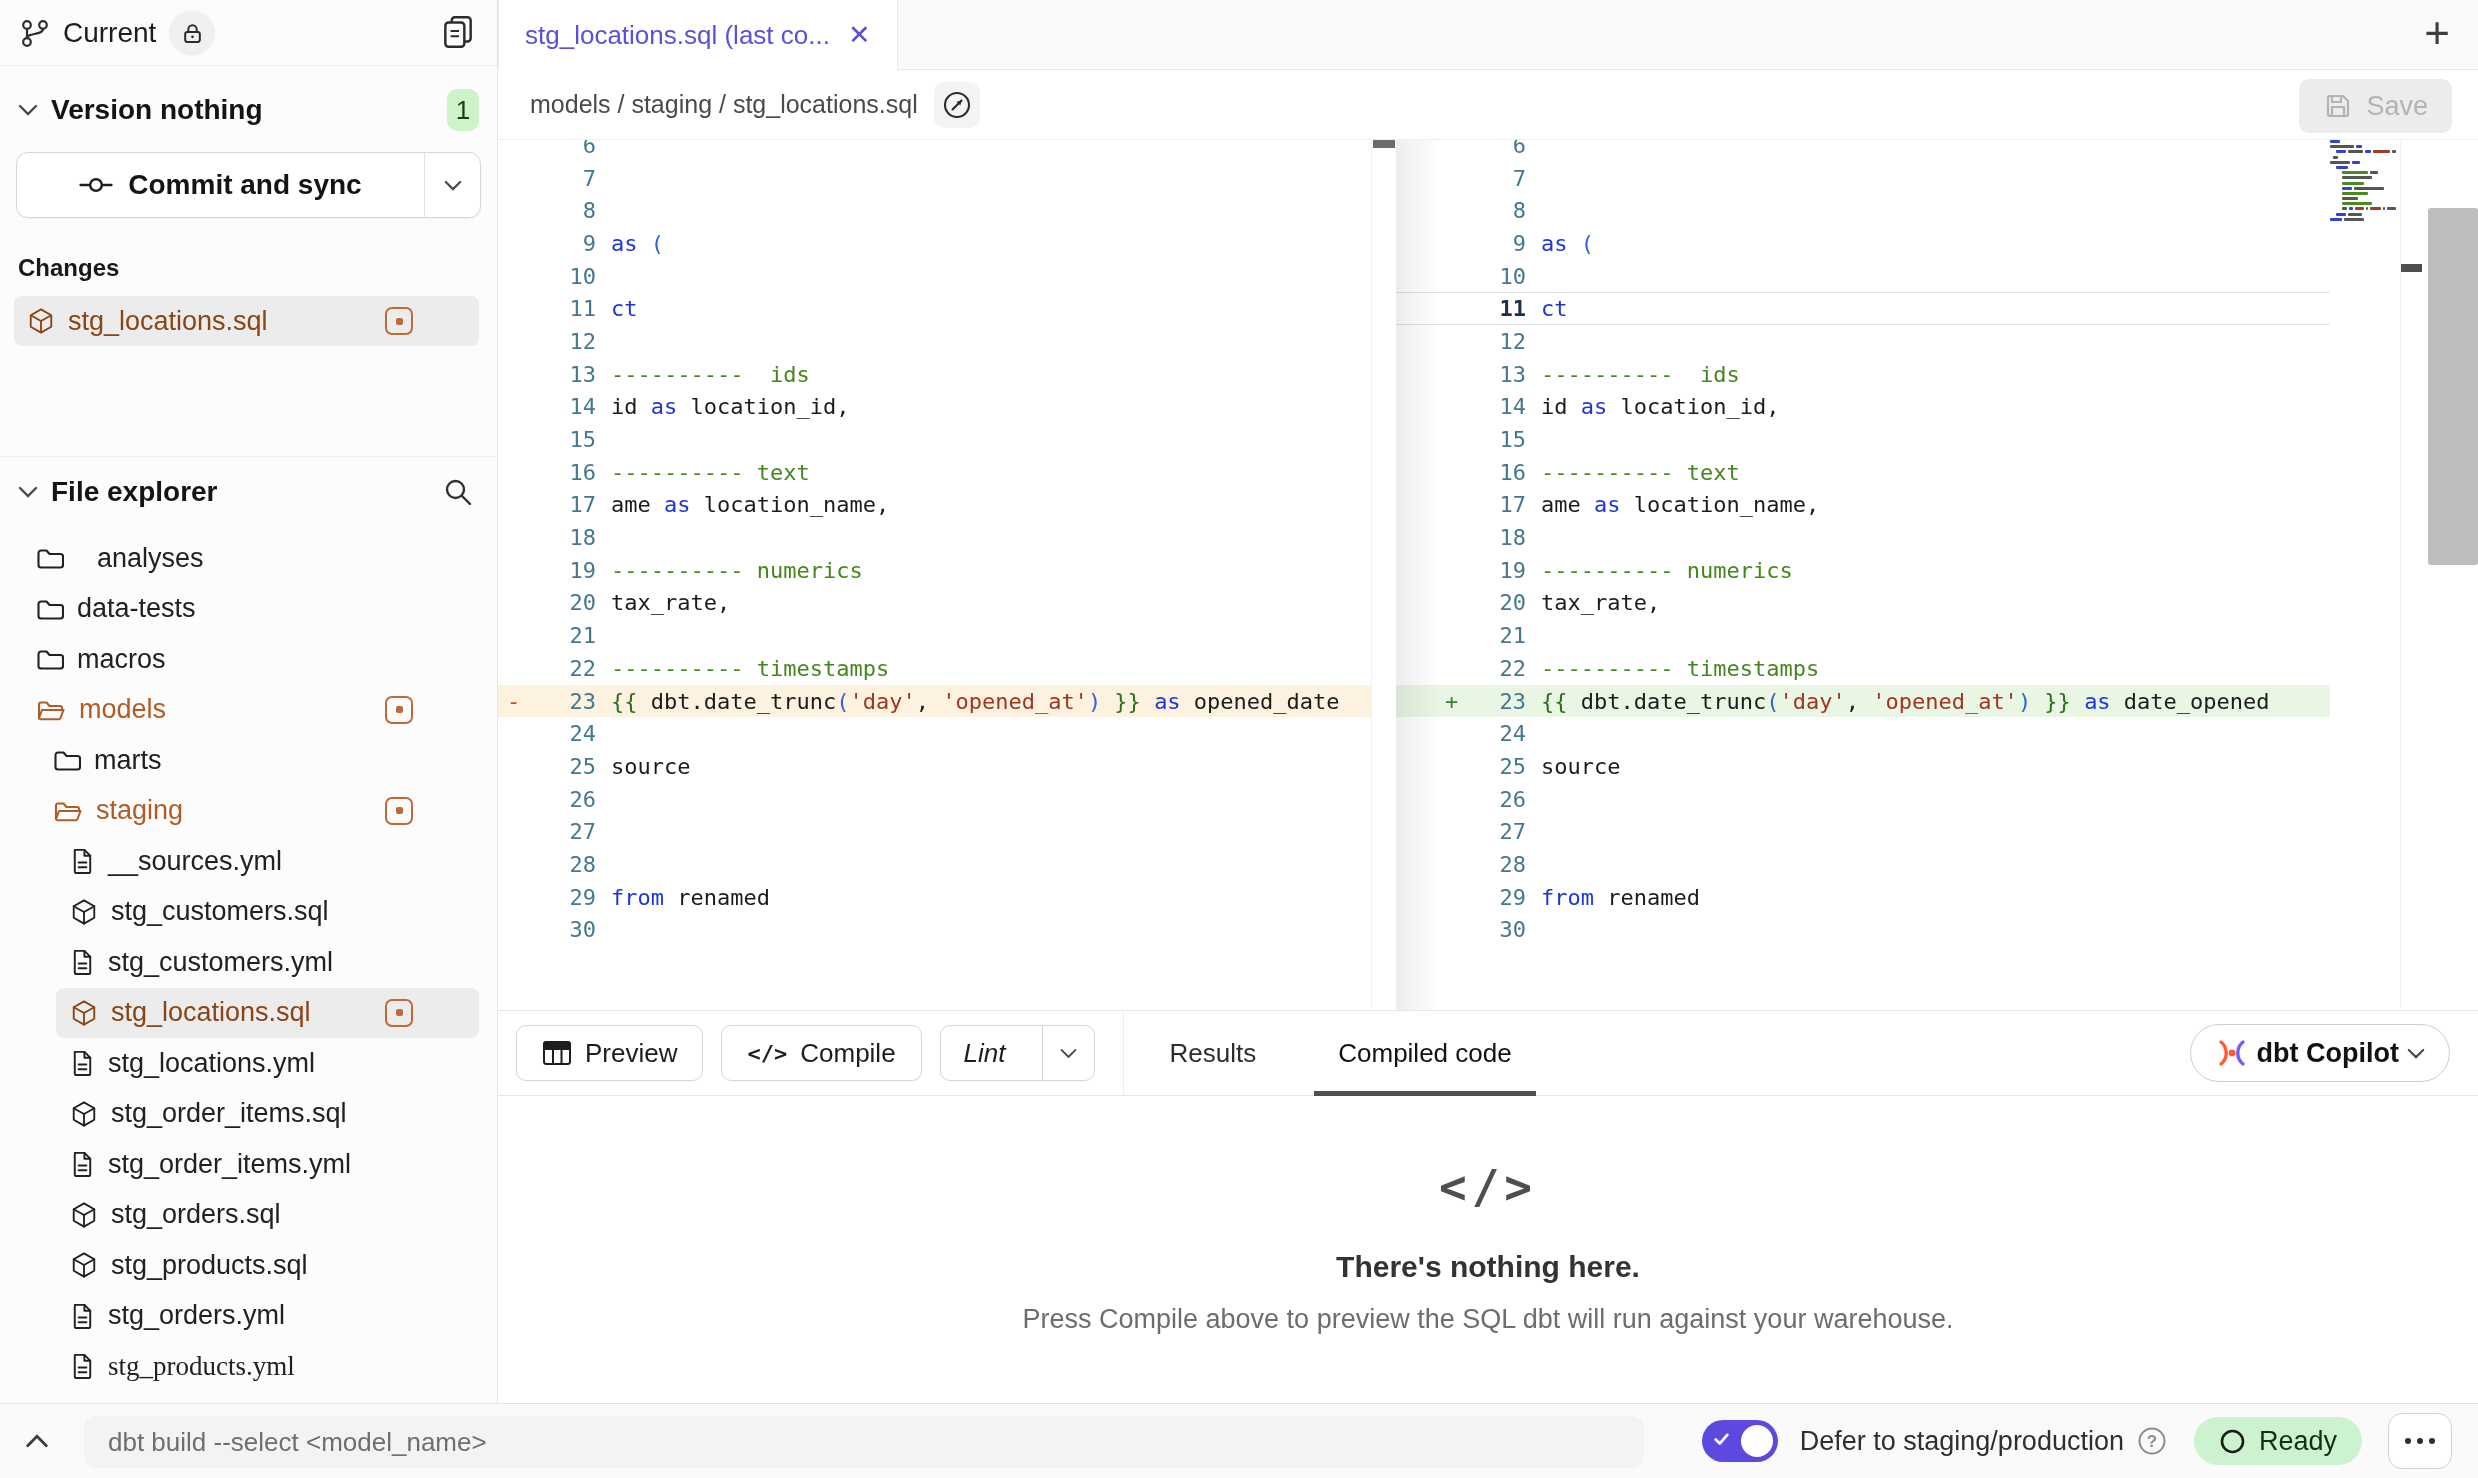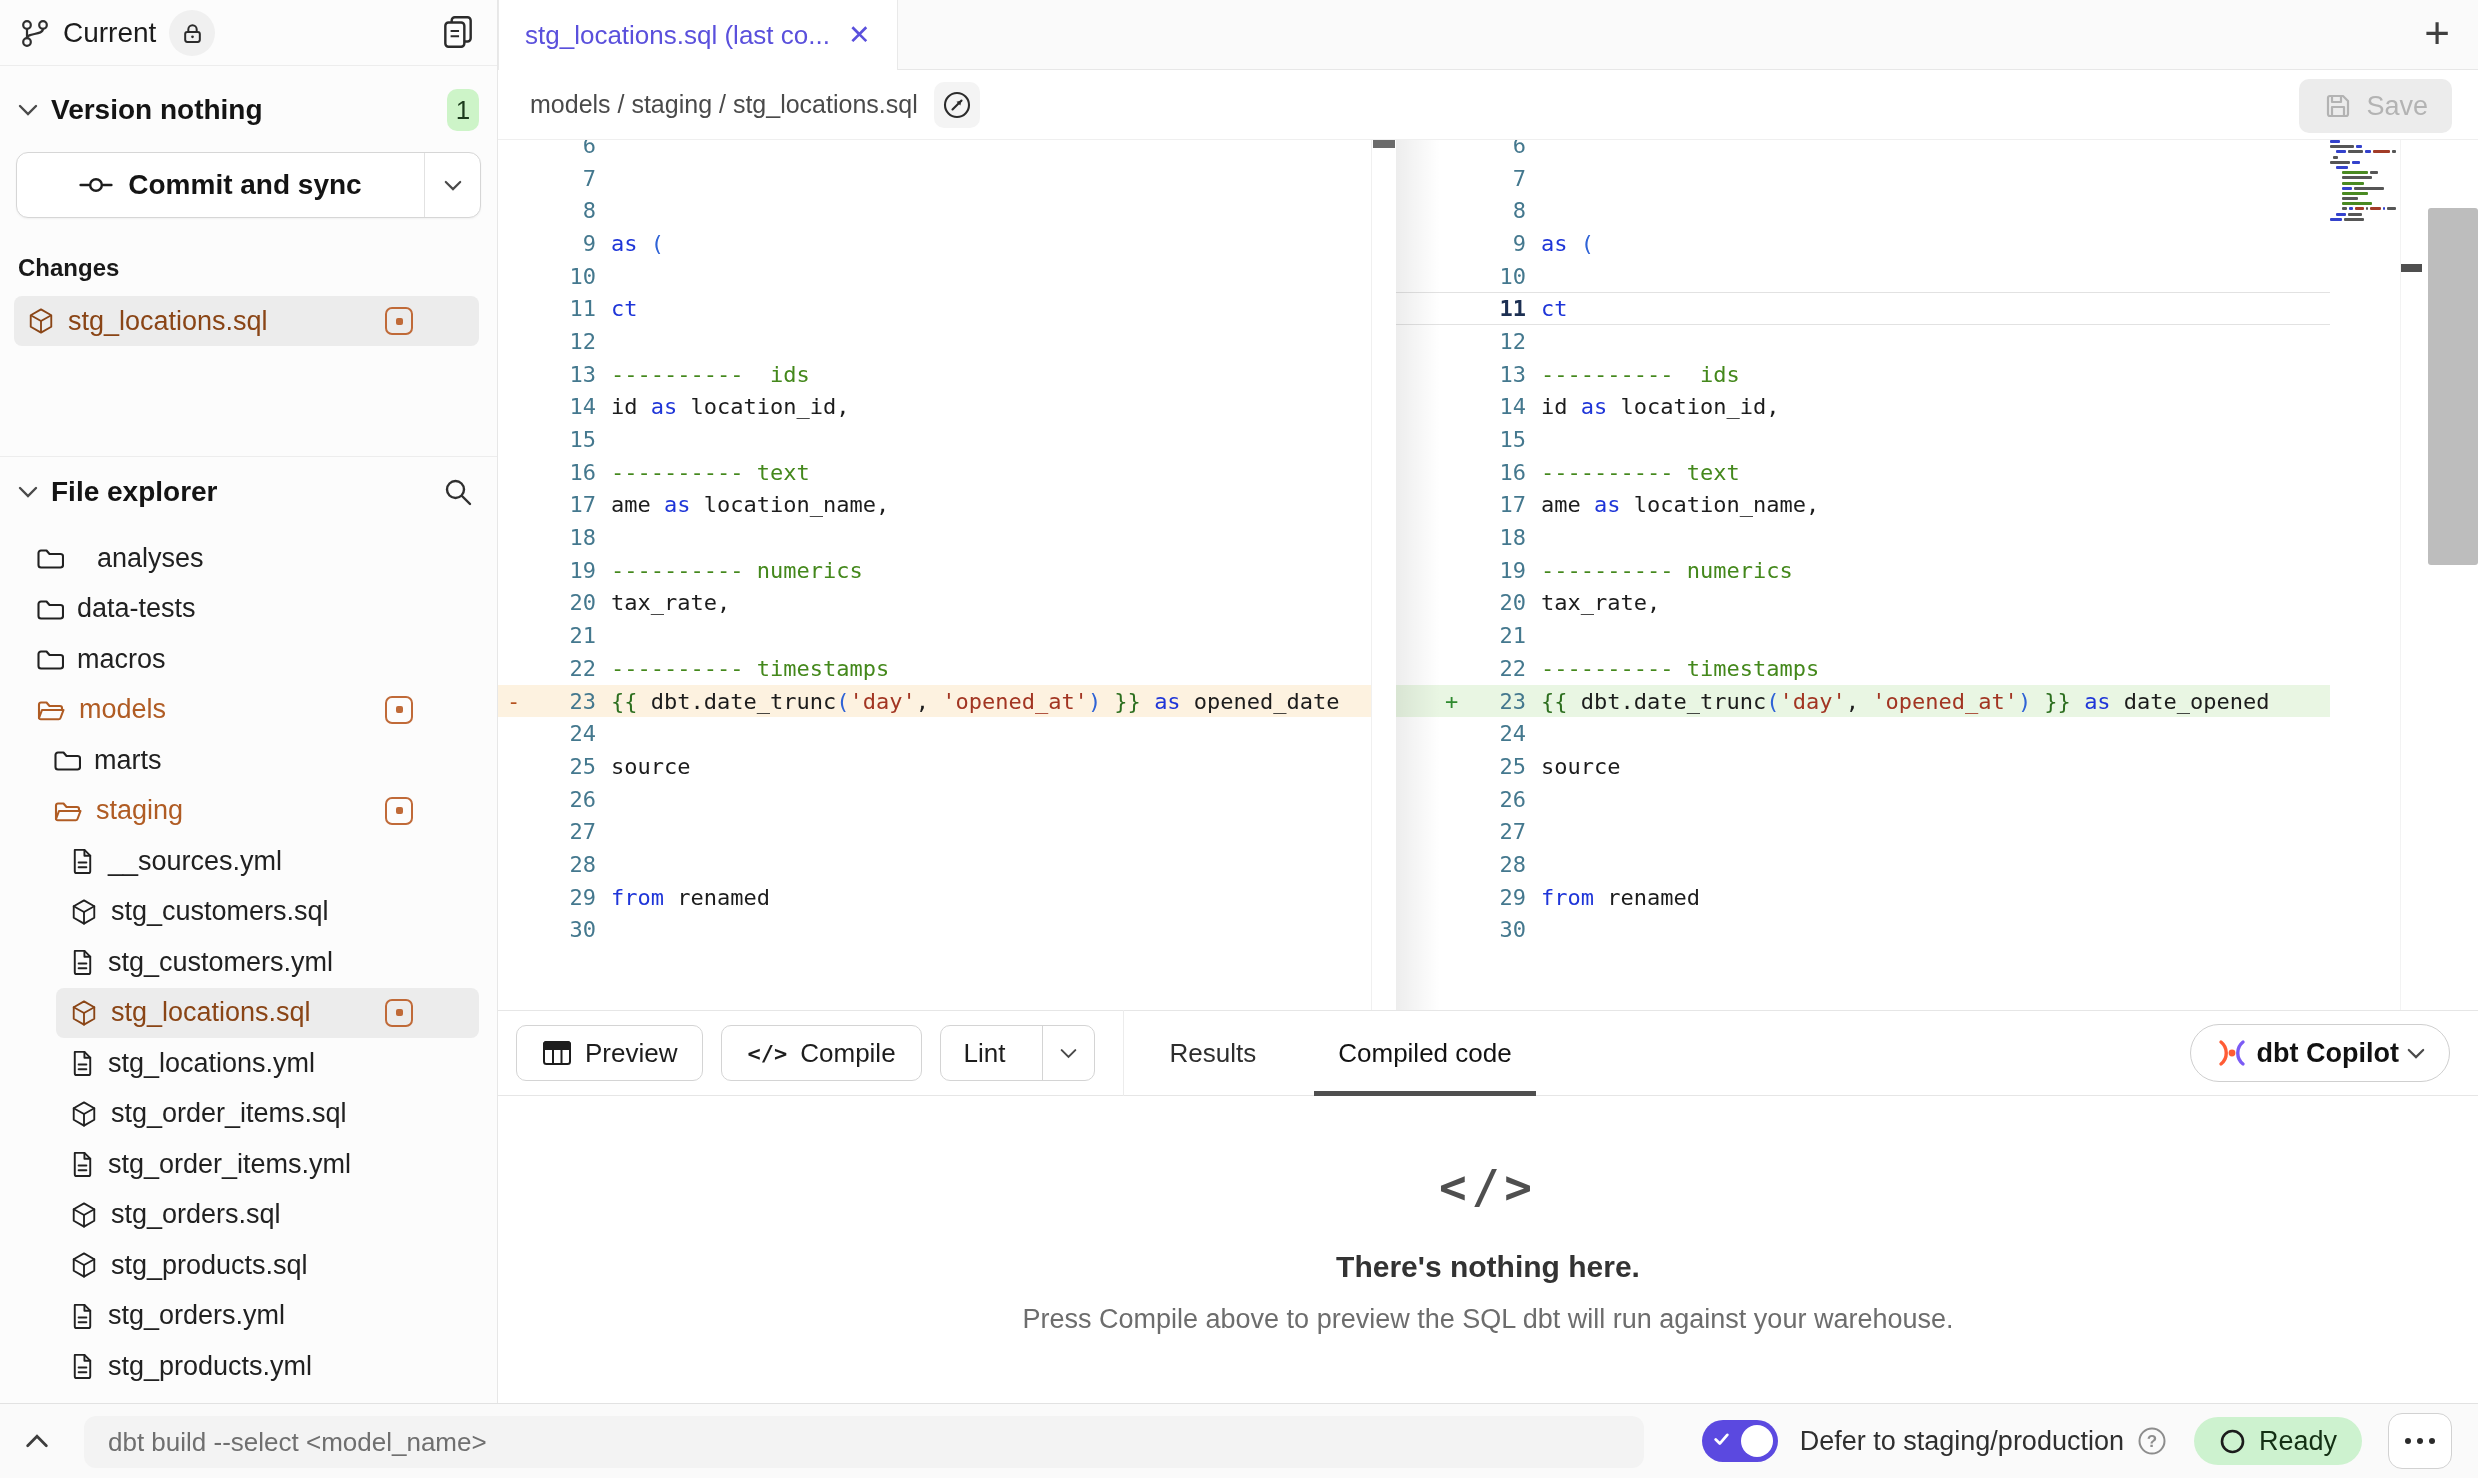--- a/index.html
+++ b/index.html
@@ -77,21 +77,21 @@
   .mm-line span { height:100%; border-radius:1px; }
   .mm-t { background:#565656; } .mm-b { background:#3442cc; } .mm-g { background:#4a8a22; } .mm-r { background:#a23c28; }
   .ruler { position:absolute; left:1902px; width:22px; top:0; bottom:0; border-left:1px solid #f3f3f3; }
   .ruler .mark { position:absolute; left:0; right:0; top:124px; height:8px; background:#4f4f4f; }
   .outer-sb { position:absolute; left:1928px; width:52px; top:0; bottom:0; }
   .outer-sb .othumb { position:absolute; left:2px; right:0; top:68px; height:357px; background:#bdbdbd; border-radius:3px; }
 
   
   .bp-toolbar { height:86px; flex:none; background:#fff; border-top:1px solid #e6e6e6; border-bottom:1px solid #e6e6e6; display:flex; align-items:center; }
   .btn { height:56px; margin-left:18px; border:1px solid #d4d4d4; border-radius:10px; background:#fff; display:flex; align-items:center; gap:13px; padding:0 25px; font-size:26px; font-weight:500; color:#1d1d1d; }
-  .btn.split { padding:0; }
+  .btn.split { padding:0;font-style:italic; }
   .btn.split .lab { padding:0 23px; }
   .btn.split .dd { width:52px; height:100%; border-left:1px solid #d4d4d4; display:flex; align-items:center; justify-content:center; }
   .tb-sep { width:1px; height:86px; background:#ececec; margin-left:28px; }
   .bp-tab { position:relative; height:86px; display:flex; align-items:center; padding:0 36px; margin-left:10px; font-size:26px; color:#2e2e2e; }
   .bp-tab.active { color:#131313; font-weight:500; }
   .bp-tab.active::after { content:""; position:absolute; left:12px; right:12px; bottom:0; height:5px; background:#4f4f4f; }
   .copilot { margin-left:auto; margin-right:28px; height:58px; border:1px solid #cfcfcf; border-radius:29px; background:#fff; display:flex; align-items:center; gap:8px; padding:0 24px; font-size:27px; font-weight:600; color:#111; }
   .bp-content { flex:1; background:#fff; display:flex; flex-direction:column; align-items:center; padding-top:64px; }
   .empty-icon { font-family:"DejaVu Sans Mono", monospace; font-size:46px; font-weight:600; color:#4f4f4f; letter-spacing:5px; }
   .empty-title { margin-top:36px; font-size:30px; font-weight:600; color:#333; }
@@ -359,21 +359,21 @@
             <span class="iconwrap">
               <svg width="25" height="28" viewBox="0 0 24 29" fill="none" stroke="currentColor" stroke-linecap="round" stroke-linejoin="round" stroke-width="2">
                 <path d="M4 3h10l6 6v16a2 2 0 0 1-2 2H6a2 2 0 0 1-2-2z"></path>
                 <path d="M14 3v6h6"></path>
                 <line x1="8" y1="16" x2="16" y2="16"></line>
                 <line x1="8" y1="21" x2="16" y2="21"></line>
               </svg>
             </span>
             <span class="tlabel">stg_orders.yml</span>
           </div>
-          <div class="trow" style="margin-left: 56px;">
+          <div class="trow" style="margin-left: 56px; font-family: Liberation Serif, serif;">
             <span class="iconwrap">
               <svg width="25" height="28" viewBox="0 0 24 29" fill="none" stroke="currentColor" stroke-linecap="round" stroke-linejoin="round" stroke-width="2">
                 <path d="M4 3h10l6 6v16a2 2 0 0 1-2 2H6a2 2 0 0 1-2-2z"></path>
                 <path d="M14 3v6h6"></path>
                 <line x1="8" y1="16" x2="16" y2="16"></line>
                 <line x1="8" y1="21" x2="16" y2="21"></line>
               </svg>
             </span>
             <span class="tlabel">stg_products.yml</span>
           </div>

